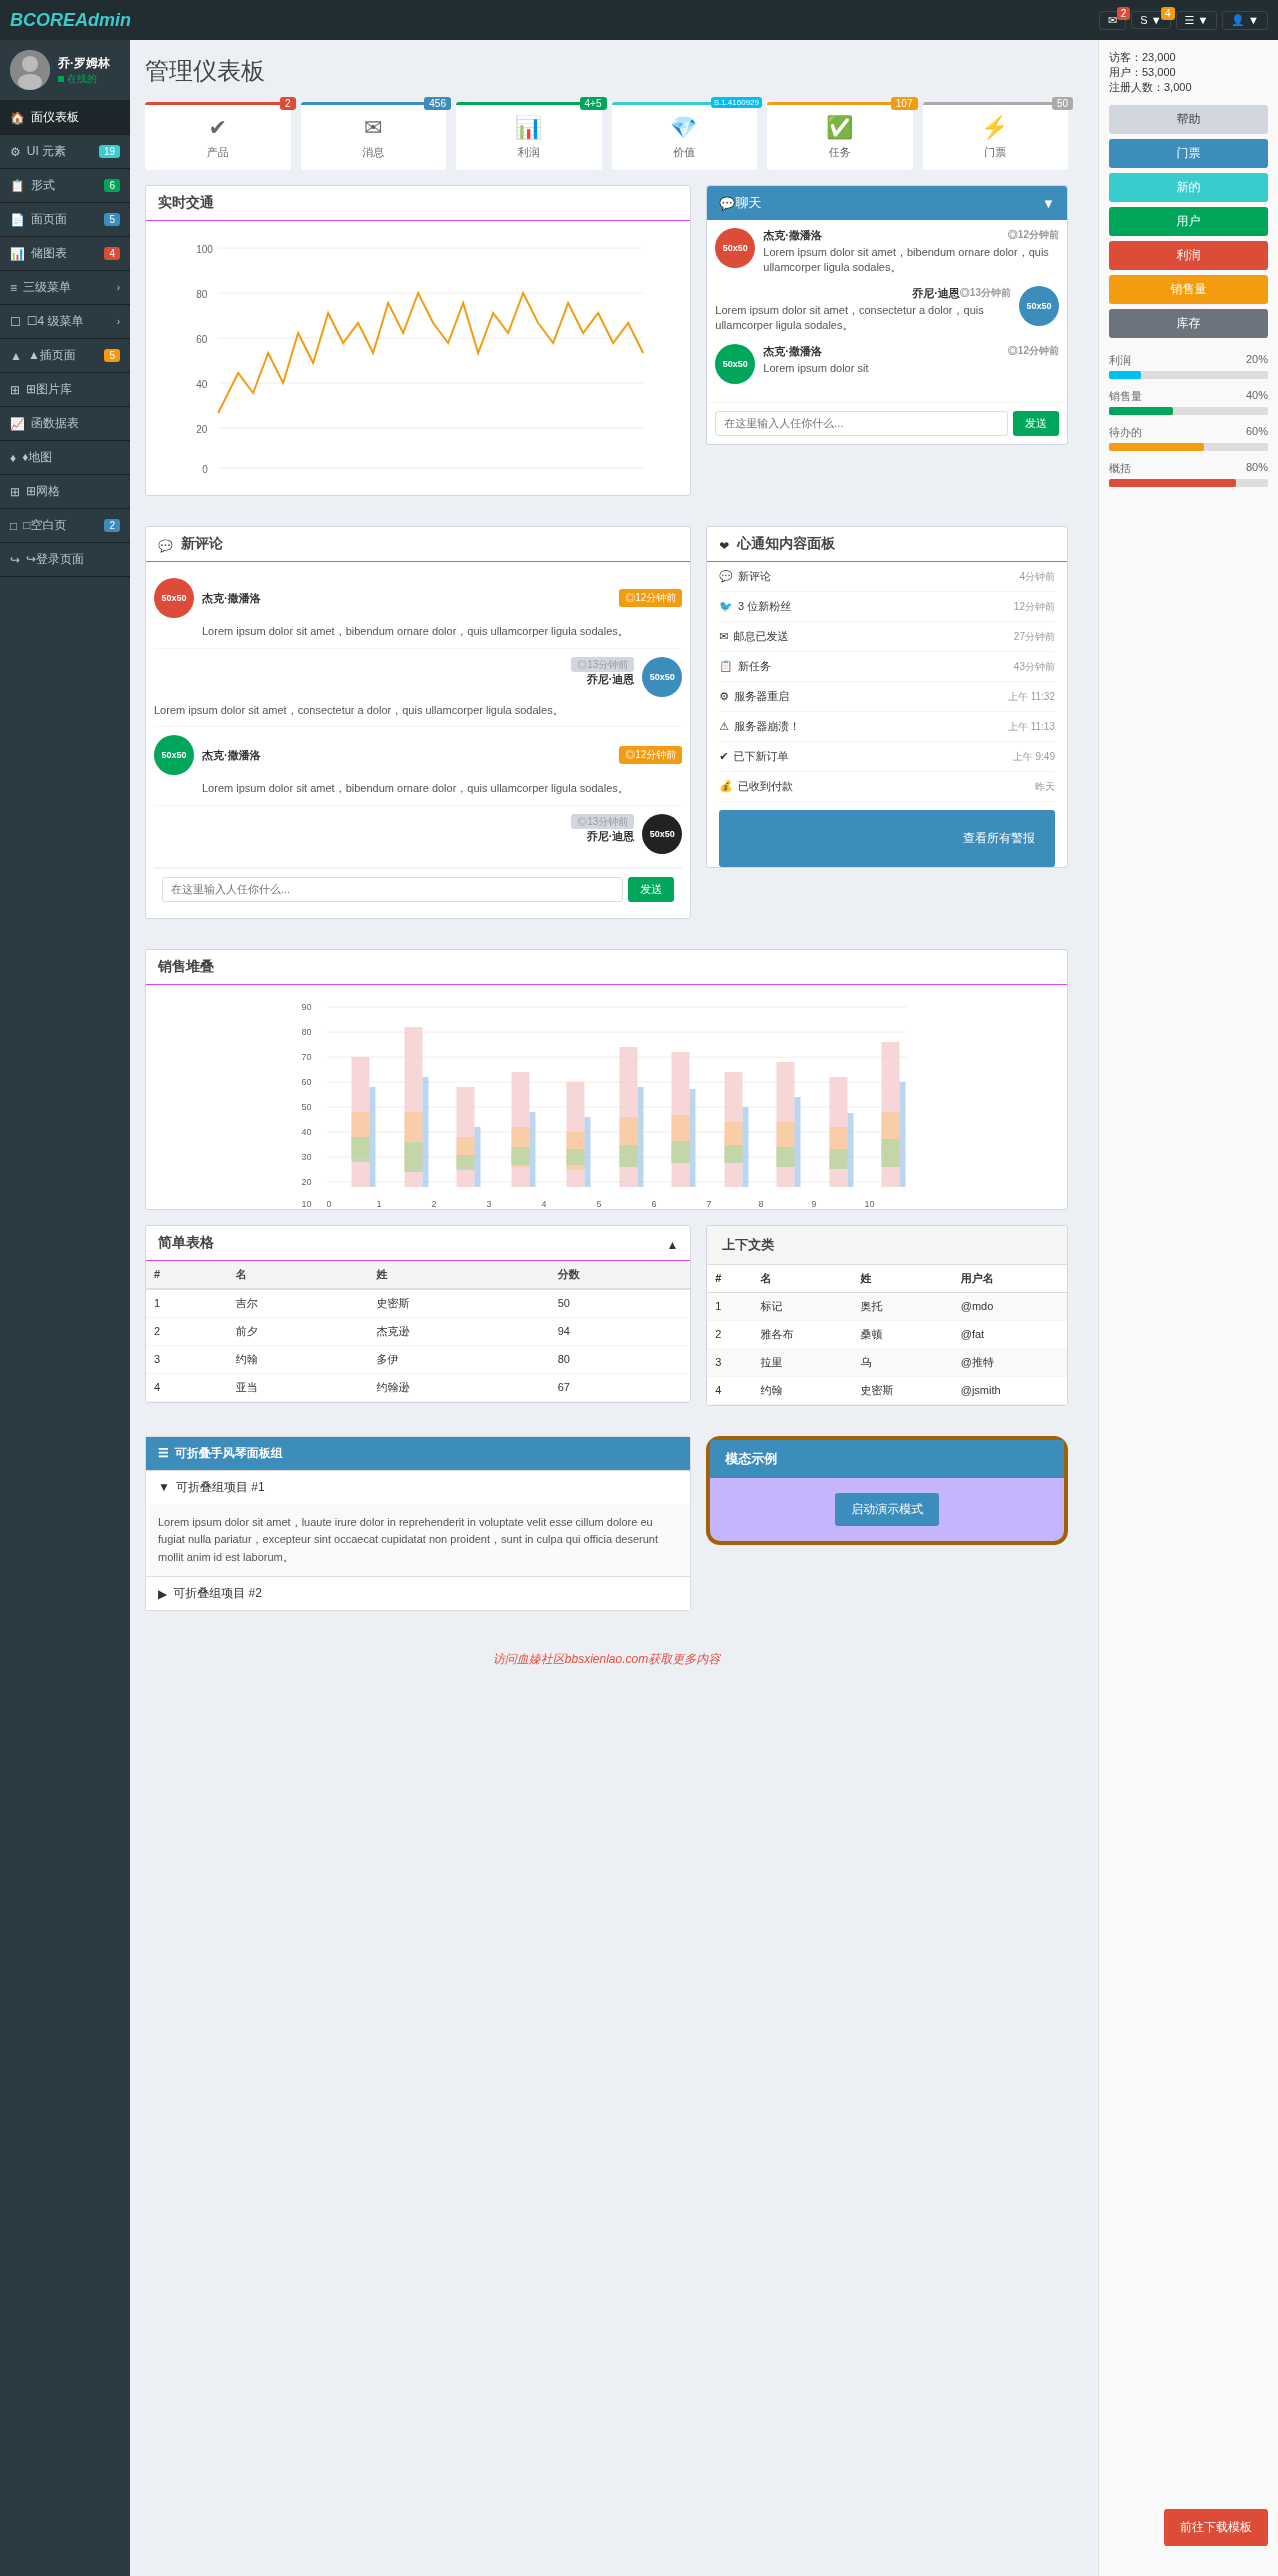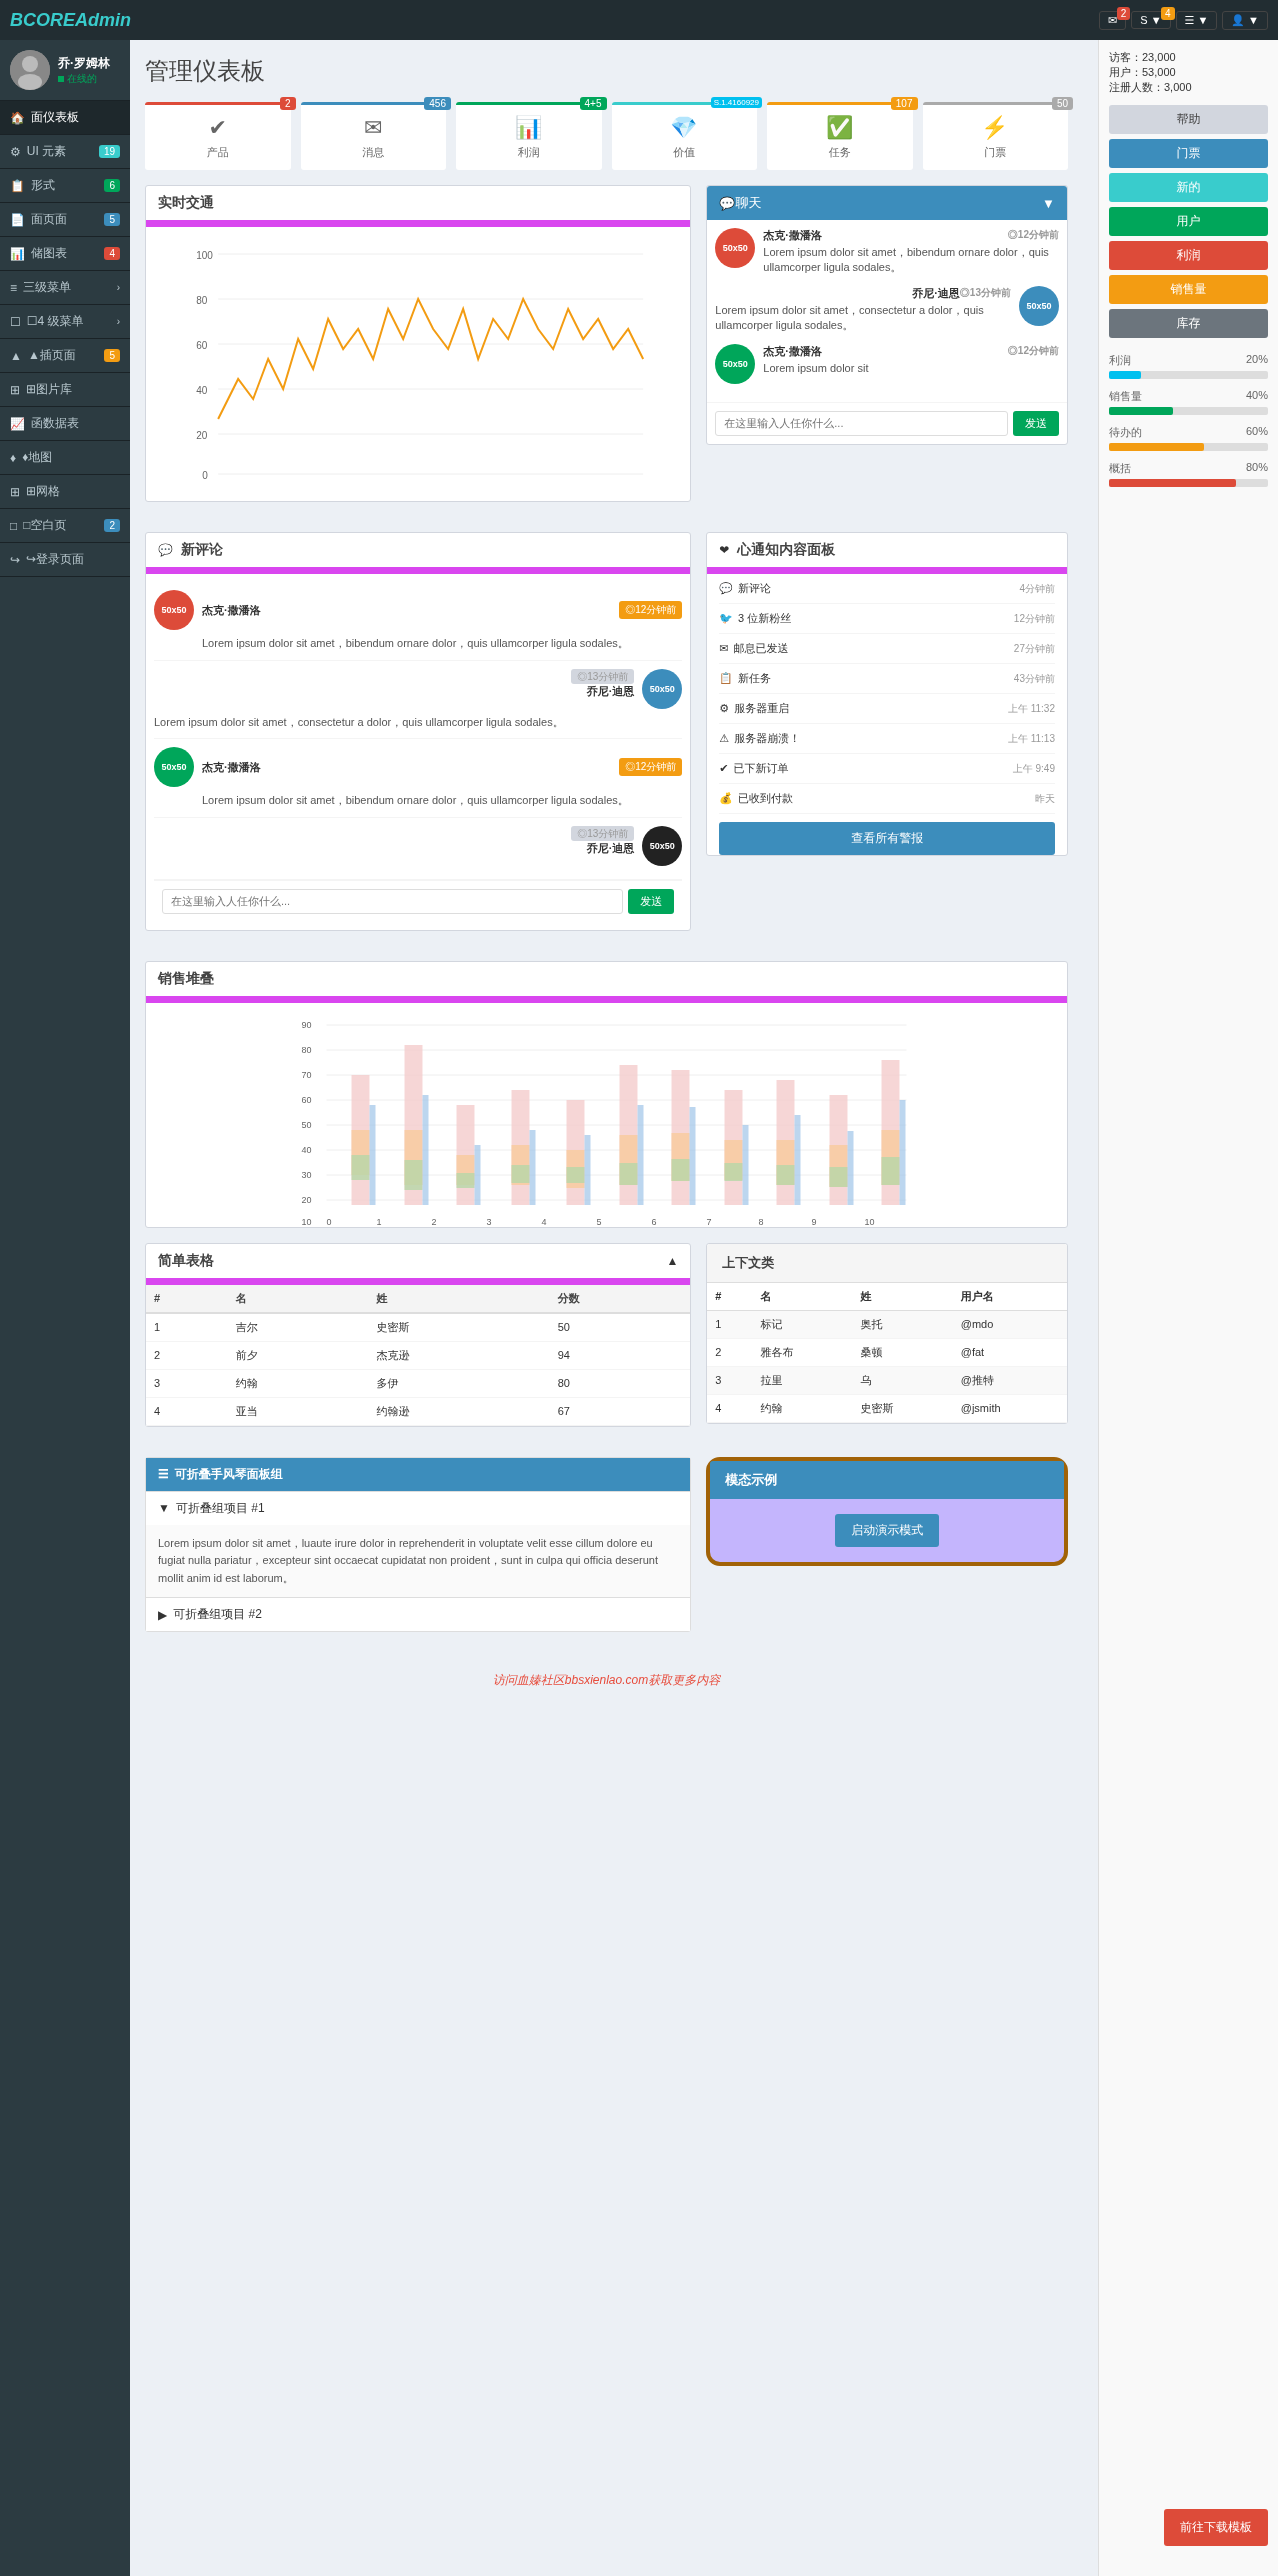--- a/index.html
+++ b/index.html
@@ -160,23 +160,23 @@
 
     
     .box {
       background: #fff;
       border-radius: 3px;
       border: 1px solid #d2d6de;
       margin-bottom: 15px;
     }
     .box-header {
       padding: 8px 12px;
-      border-bottom: 7px solid #d946ef;
+      border-bottom: 1px solid #d946ef;
       display: flex;
-      align-items: center;
+      align-items: flex-end;
       gap: 8px;
     }
     .box-title { font-size: 14px; font-weight: 600; color: #444; }
     .box-body { padding: 12px; }
 
     
     .chart-area { position: relative; height: 250px; }
     .chart-svg { width: 100%; height: 100%; }
 
     
@@ -273,22 +273,22 @@
     .comment-text { font-size: 11px; color: #555; margin-left: 48px; line-height: 1.5; }
 
     
     .notif-item { display: flex; justify-content: space-between; align-items: center; padding: 7px 0; border-bottom: 1px solid #f4f4f4; font-size: 11px; }
     .notif-label { display: flex; align-items: center; gap: 5px; }
     .notif-time { color: #999; font-size: 10px; }
     .view-all-btn {
       display: block;
       background: #3c8dbc;
       color: #fff;
-      text-align: center;
-      padding: 8px;
+      text-align: right;
+      padding: 20px;
       border-radius: 3px;
       font-size: 12px;
       cursor: pointer;
       margin-top: 8px;
     }
     .bar-chart-area { position: relative; height: 200px; width: 100%; }
 
     
     .chart-btns { display: flex; gap: 5px; margin-top: 10px; flex-wrap: wrap; }
     .chart-btn {

